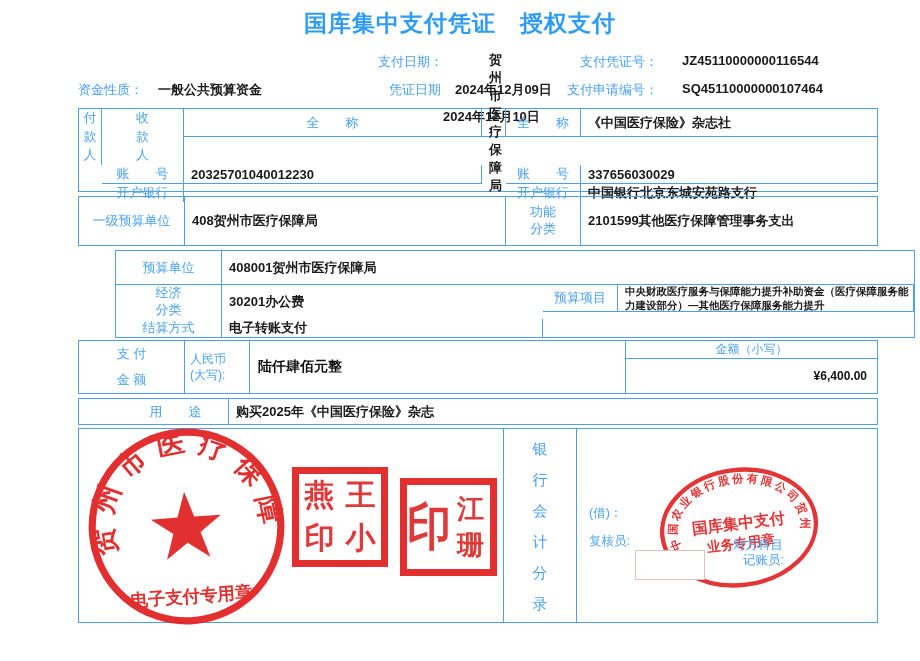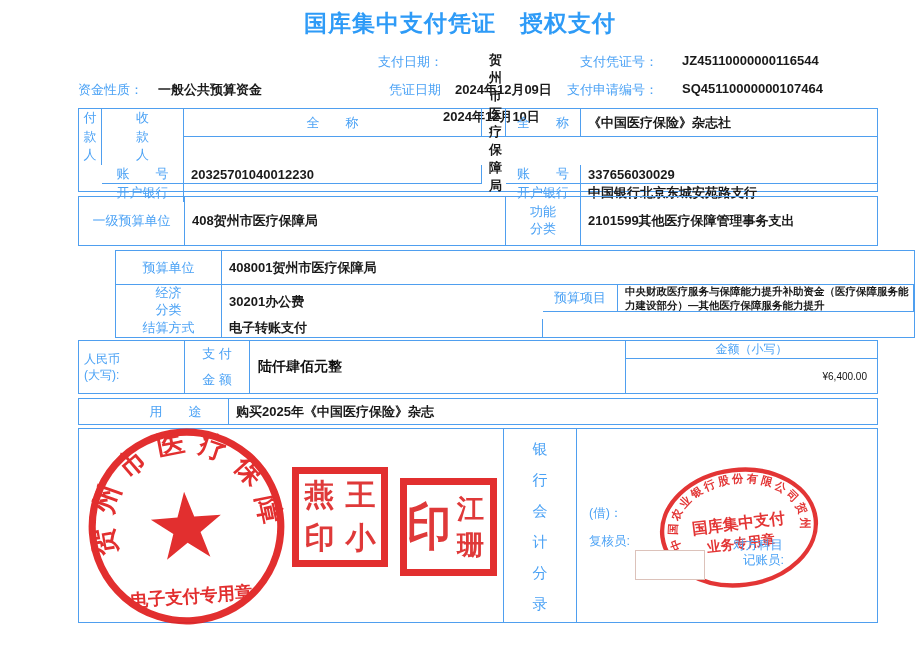--- a/index.html
+++ b/index.html
@@ -27,21 +27,21 @@
   .br{border-right:1px solid #4F9FEF;}
   .bb{border-bottom:1px solid #4F9FEF;}
   .lbl{justify-content:center;color:#4BA2F5;font-size:13px;text-align:center;}
   .pre{white-space:pre-line;}
   .vcell{padding-left:7px;}
   .strip{
     justify-content:center;color:#4BA2F5;font-size:13px;text-align:center;
     white-space:pre-line;line-height:1.45;
   }
   .small{font-size:10.5px;line-height:1.35;font-weight:600;}
-  .figures{justify-content:flex-end;padding-right:10px;font-size:10px;font-weight:400;color:#111;}
+  .figures{justify-content:flex-end;padding-right:10px;font-size:12px;font-weight:700;color:#111;}
   .words{font-size:14px;font-weight:600;color:#111;padding-left:8px;}
   .entrystrip{
     justify-content:center;color:#4BA2F5;font-size:15px;text-align:center;
     white-space:pre-line;line-height:31px;align-items:flex-start;padding-top:4px;
   }
   .sq-seal{
     position:absolute;border:7px solid #E02020;background:rgba(255,255,255,0);
     box-sizing:border-box;opacity:.93;
   }
   .sq-seal .inner{
@@ -113,24 +113,24 @@
   <div class="cell val vcell br bb small">中央财政医疗服务与保障能力提升补助资金（医疗保障服务能力建设部分）—其他医疗保障服务能力提升</div>
   <div class="cell lbl br pre" style="grid-row:2/4;line-height:1.3;">经济
 分类</div>
   <div class="cell val vcell" style="grid-row:2/4;">30201办公费</div>
 
   <div class="cell lbl br" style="grid-column:1;">结算方式</div>
   <div class="cell val vcell br">电子转账支付</div>
 </div>
 
 <div class="sec" style="top:340px;height:54px;grid-template-columns:106px 65px 376px 1fr;grid-template-rows:18px 1fr;">
+  <div class="cell lbl br pre" style="grid-row:1/3;line-height:26px;">支 付
+金 额</div>
   <div class="cell br pre" style="grid-row:1/3;color:#4BA2F5;font-size:12px;line-height:1.35;padding-left:5px;">人民币
 (大写):</div>
-  <div class="cell lbl br pre" style="grid-row:1/3;line-height:26px;">支 付
-金 额</div>
   <div class="cell words br" style="grid-row:1/3;">陆仟肆佰元整</div>
   <div class="cell lbl bb" style="font-size:12px;">金额（小写）</div>
   <div class="cell figures" style="grid-column:4;">¥6,400.00</div>
 </div>
 
 <div class="sec" style="top:398px;height:27px;grid-template-columns:106px 1fr;padding-left:44px;">
   <div class="cell lbl br">用　　途</div>
   <div class="cell val vcell">购买2025年《中国医疗保险》杂志</div>
 </div>
 

